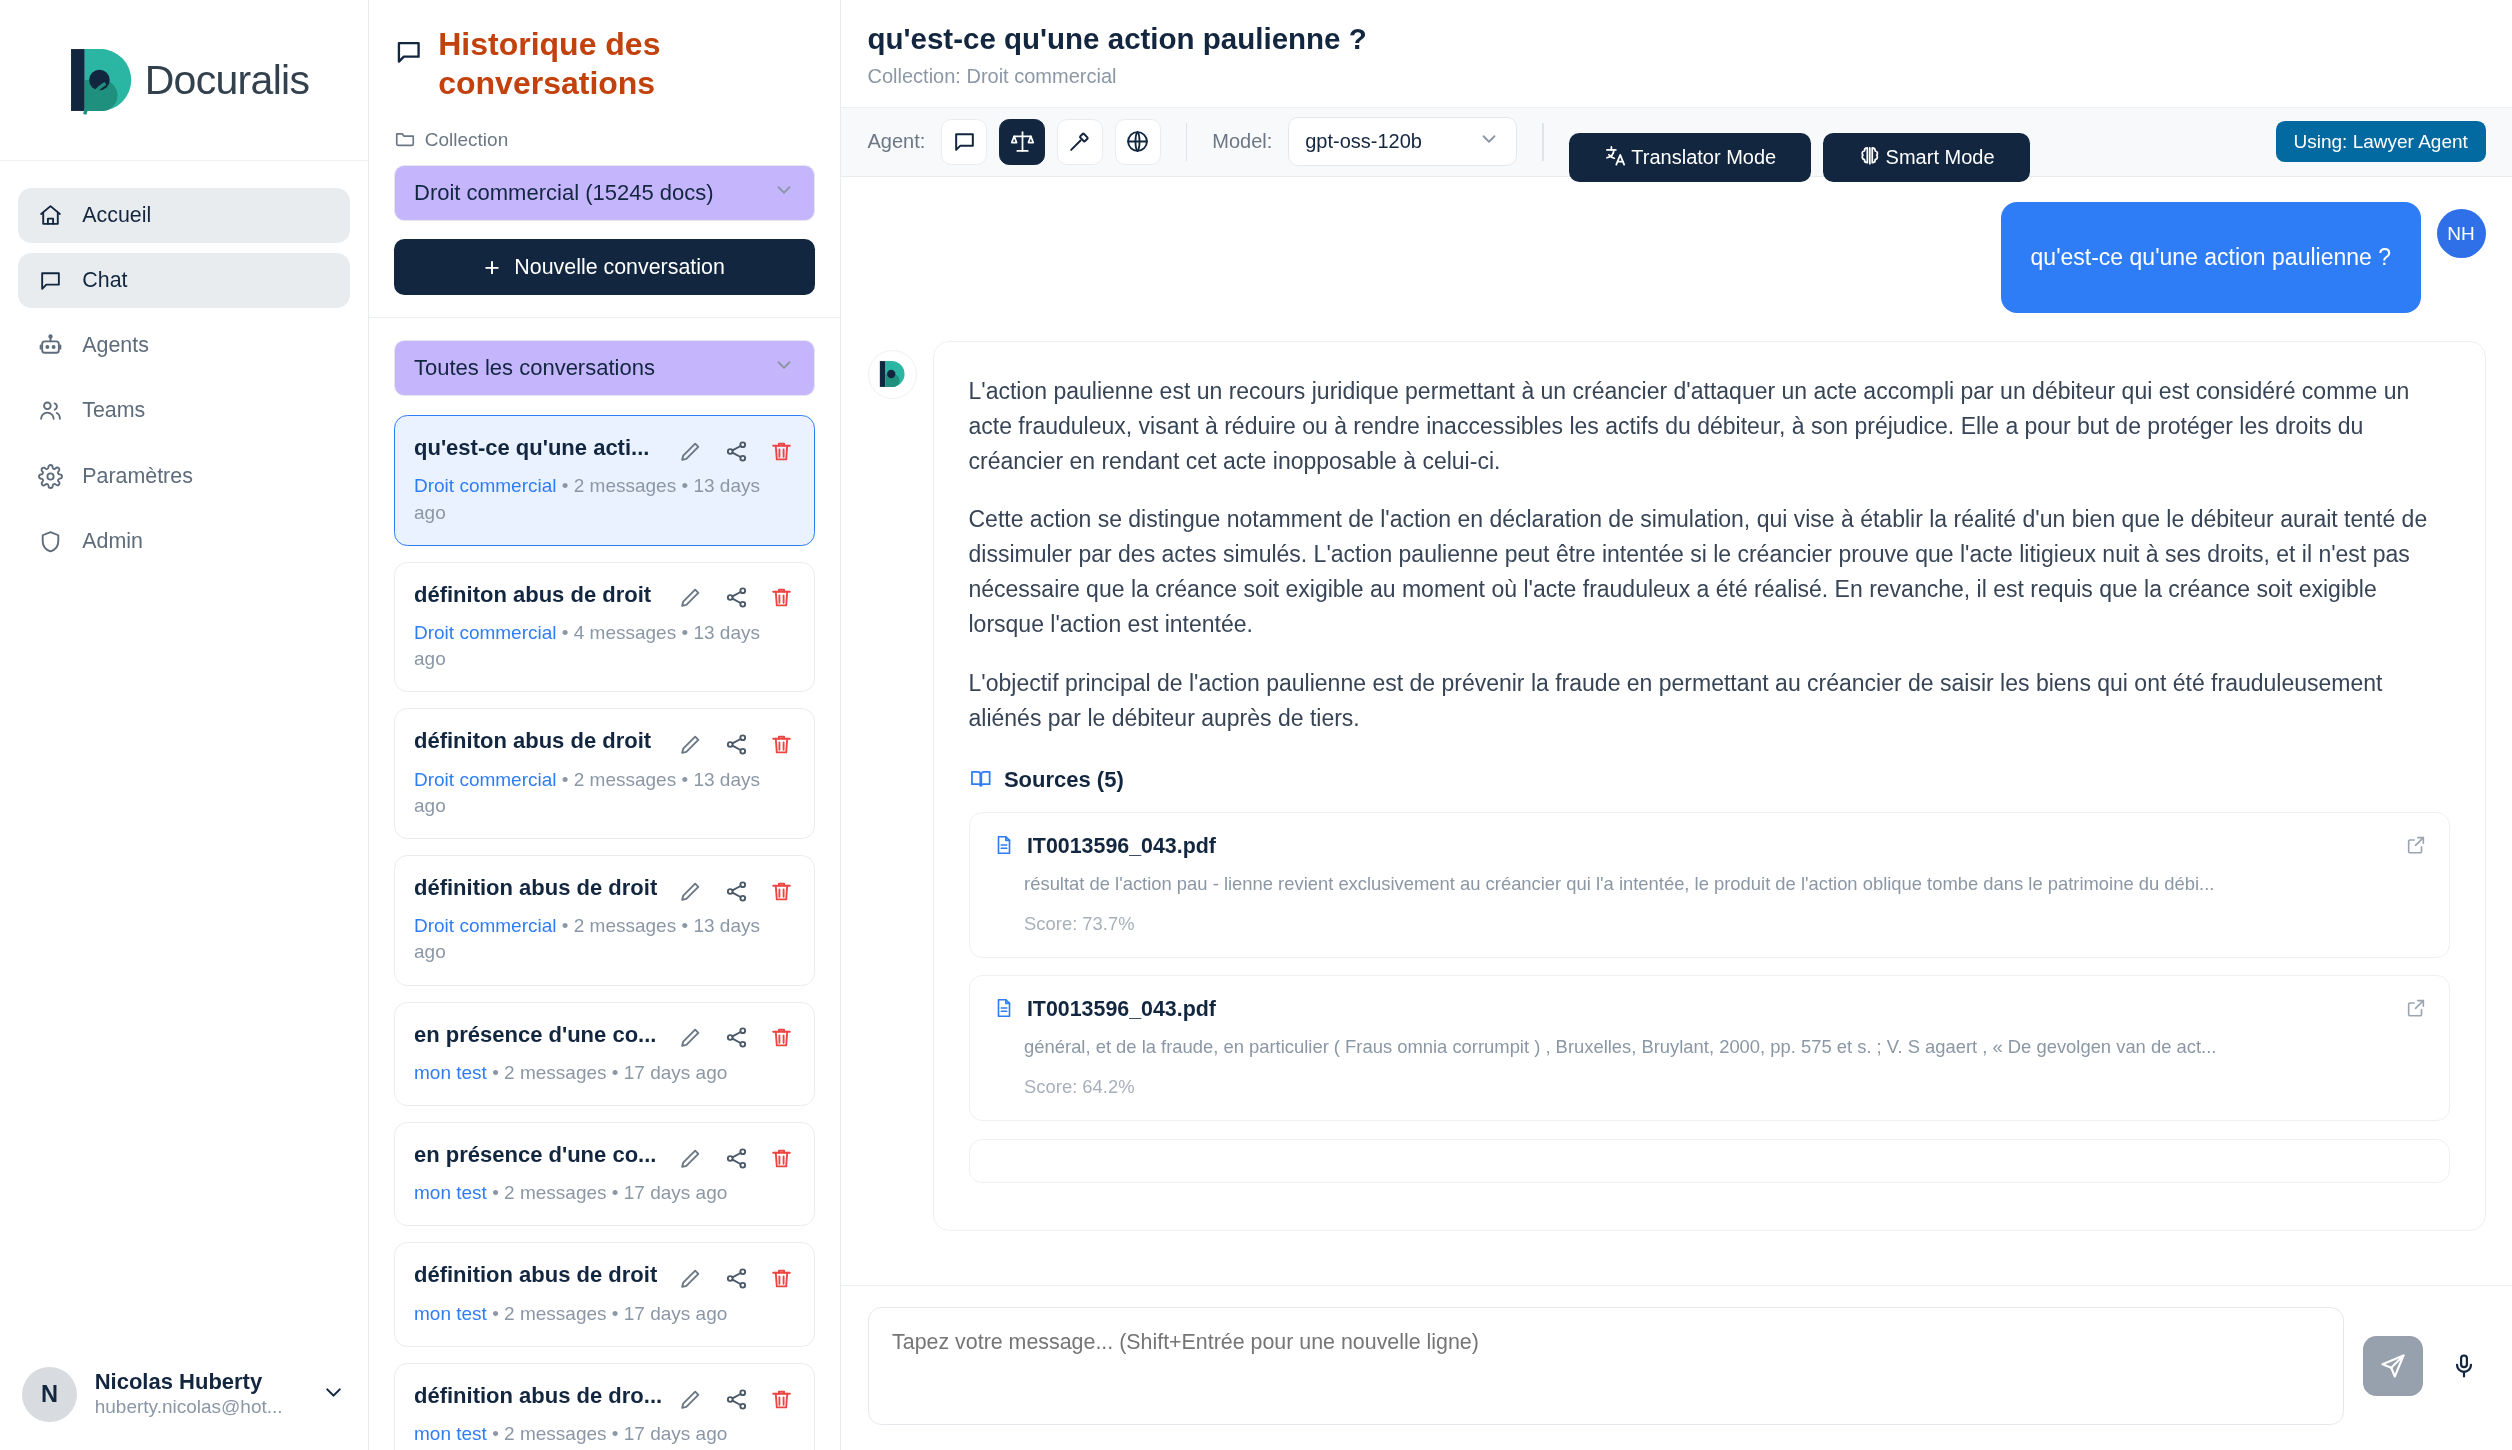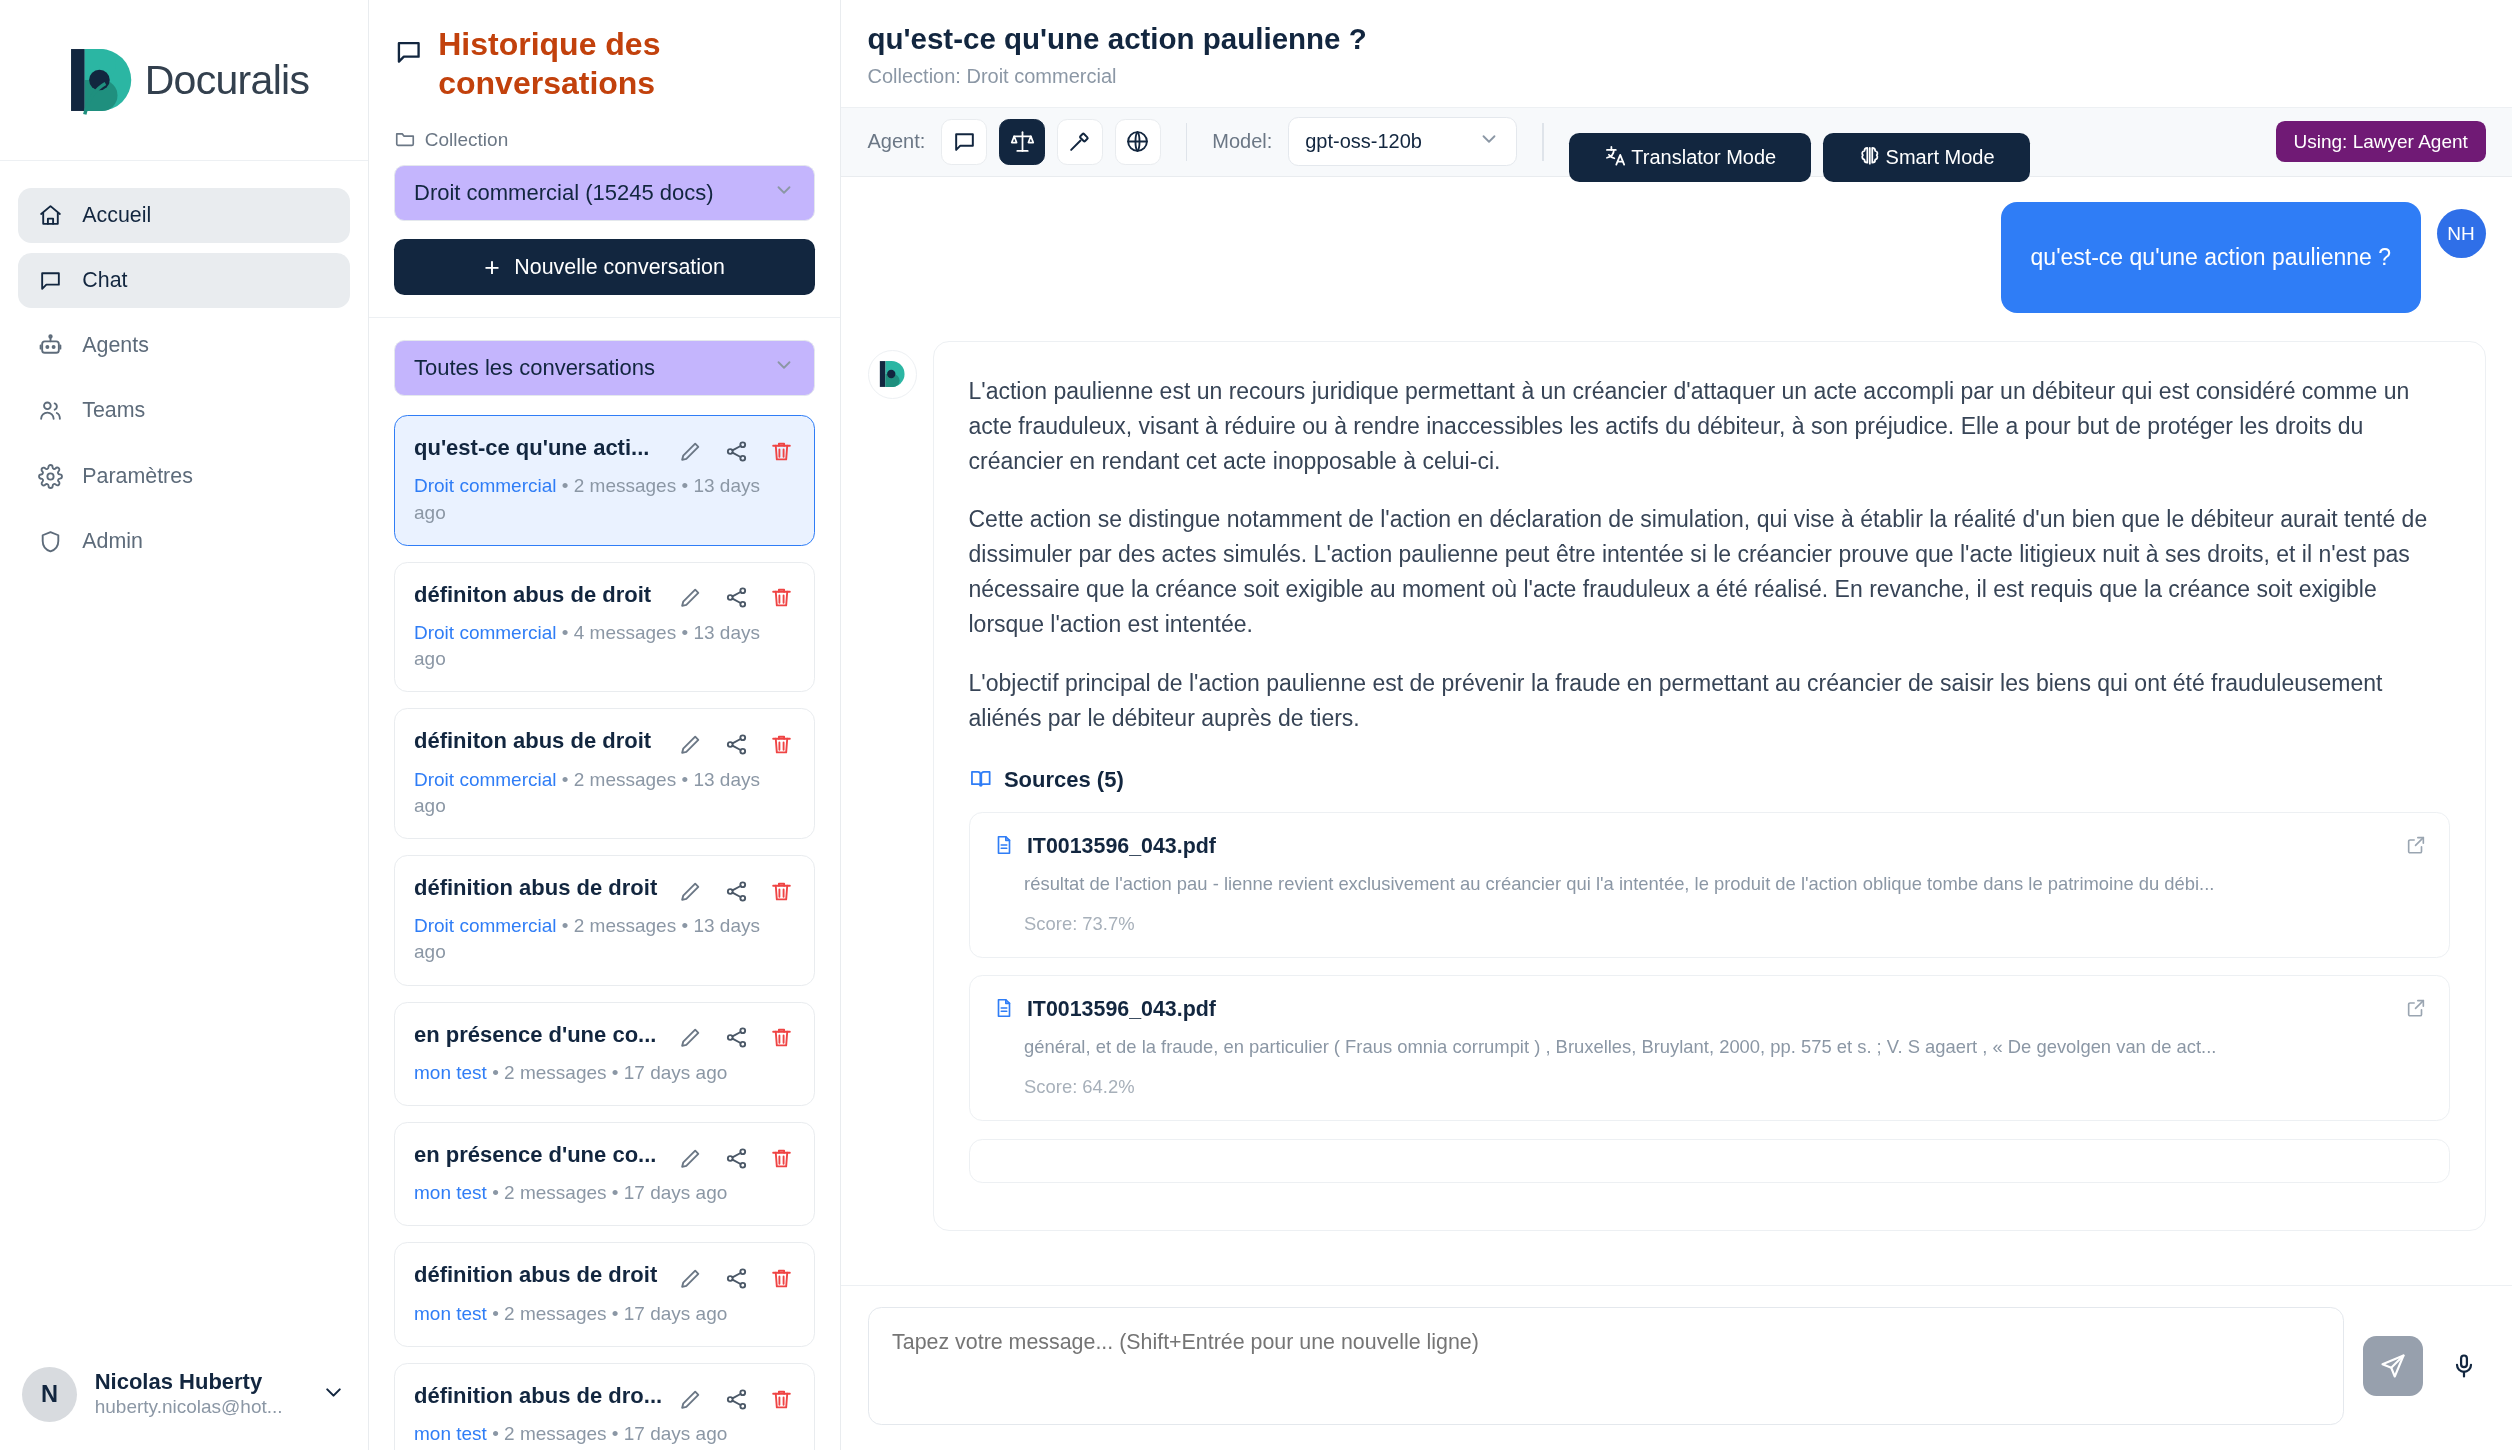--- a/index.html
+++ b/index.html
@@ -122,21 +122,21 @@
     border-radius: 10.3px; display: flex; align-items: center; justify-content: space-between;
     padding: 0 16px; font-size: 20px; color: #12263f; cursor: pointer;
   }
   .mode-btn {
     height: 49px; border-radius: 10.3px; background: #12263f; color: #fff;
     display: flex; align-items: center; gap: 4px; padding: 0 35px;
     font-size: 20px; cursor: pointer; white-space: nowrap; margin-top: 32px;
   }
   .mode-btn svg { width: 23.6px; height: 23.6px; }
   .using-badge {
-    margin-left: auto; background: #701a75; color: #ffffff; border-radius: 8.8px;
+    margin-left: auto; background: #0369a1; color: #ffffff; border-radius: 8.8px;
     padding: 9.6px 17.7px; font-size: 19px; white-space: nowrap;
   }
 
   .chat-scroll { flex: 1; overflow: hidden; padding: 25px 26.5px 0 26.5px; position: relative; }
 
   .msg-user-row { display: flex; justify-content: flex-end; align-items: flex-start; gap: 16px; }
   .user-bubble {
     background: #2f7df6; color: #ffffff; border-radius: 16px;
     padding: 25px 29.5px; font-size: 23px; max-width: 737px; line-height: 1.4;
     min-height: 111px; display: flex; align-items: center;

